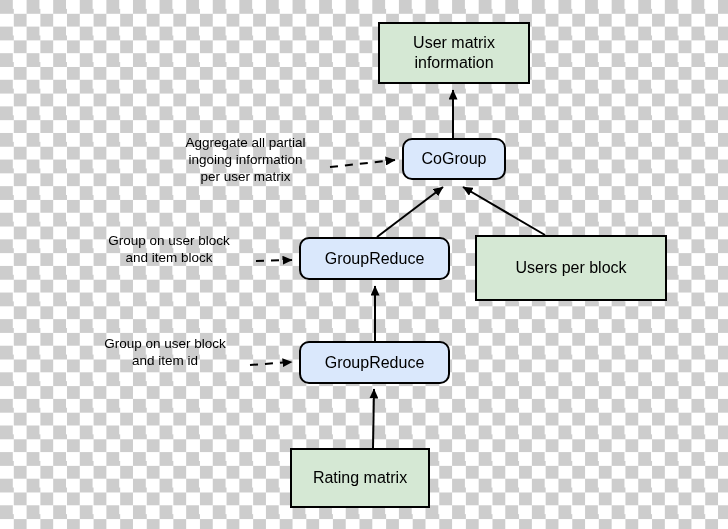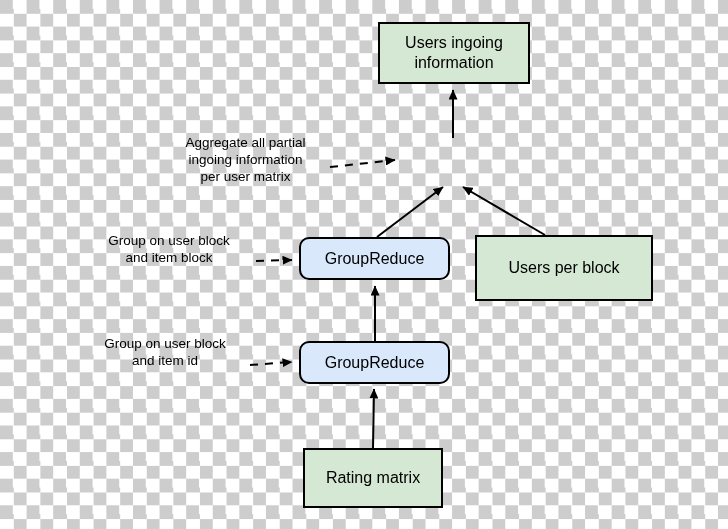--- a/index.html
+++ b/index.html
@@ -26,23 +26,23 @@
     color: #000000;
     white-space: pre-line;
     line-height: 1.22;
   }
   .node.green { background: #d5e8d4; border-radius: 0; }
   .node.blue  { background: #dae8fc; border-radius: 10px; }
 
   .node-user-ingoing   { left: 378px; top: 22px;  width: 152px; height: 62px; font-size: 16px; }
   .node-cogroup        { left: 402px; top: 138px; width: 104px; height: 42px; font-size: 16px; }
   .node-groupreduce-up { left: 299px; top: 237px; width: 151px; height: 43px; font-size: 16px; }
-  .node-users-per-blk  { left: 475px; top: 235px; width: 178px; height: 66px; font-size: 16px; }
+  .node-users-per-blk  { left: 475px; top: 235px; width: 192px; height: 66px; font-size: 16px; }
   .node-groupreduce-lo { left: 299px; top: 341px; width: 151px; height: 43px; font-size: 16px; }
-  .node-rating-matrix  { left: 303px; top: 448px; width: 140px; height: 60px; font-size: 16px; }
+  .node-rating-matrix  { left: 290px; top: 448px; width: 140px; height: 60px; font-size: 16px; }
 
   .annotation {
     position: absolute;
     color: #000000;
     text-align: center;
     white-space: pre-line;
     font-size: 13.5px;
     line-height: 1.25;
   }
   .note-cogroup        { left: 163px; top: 135px; width: 165px; }
@@ -73,24 +73,27 @@
     <path class="arrow" d="M377,237 L443,187" marker-end="url(#arrowhead)"></path>
     <path class="arrow" d="M545,235 L463,187" marker-end="url(#arrowhead)"></path>
     <path class="arrow" d="M375,341 L375,286" marker-end="url(#arrowhead)"></path>
     <path class="arrow" d="M373,448 L374,389" marker-end="url(#arrowhead)"></path>
     <path class="arrow dashed" d="M330,167 L395,160" marker-end="url(#arrowhead)"></path>
     <path class="arrow dashed" d="M256,261 L292,260" marker-end="url(#arrowhead)"></path>
     <path class="arrow dashed" d="M250,365 L292,362" marker-end="url(#arrowhead)"></path>
   </svg>
 
   <div class="node green node-user-ingoing">
-    <span>Users ingoing
+    <span>User matrix
 information</span>
   </div>
 
+  <div class="node blue node-cogroup">
+    <span>CoGroup</span>
+  </div>
 
   <div class="node blue node-groupreduce-up">
     <span>GroupReduce</span>
   </div>
 
   <div class="node green node-users-per-blk">
     <span>Users per block</span>
   </div>
 
   <div class="node blue node-groupreduce-lo">

